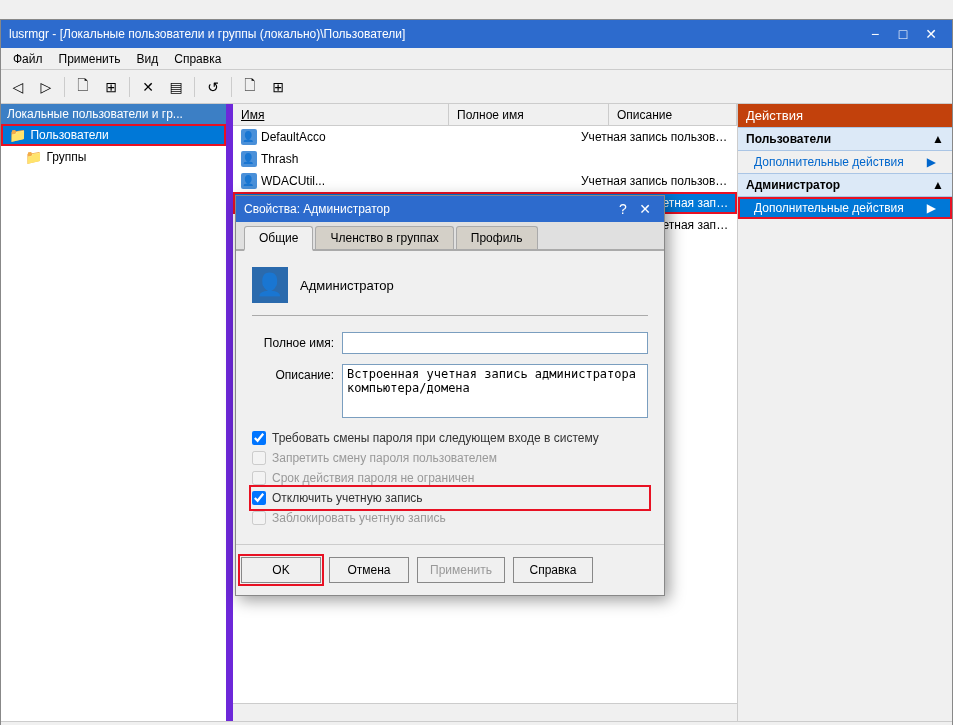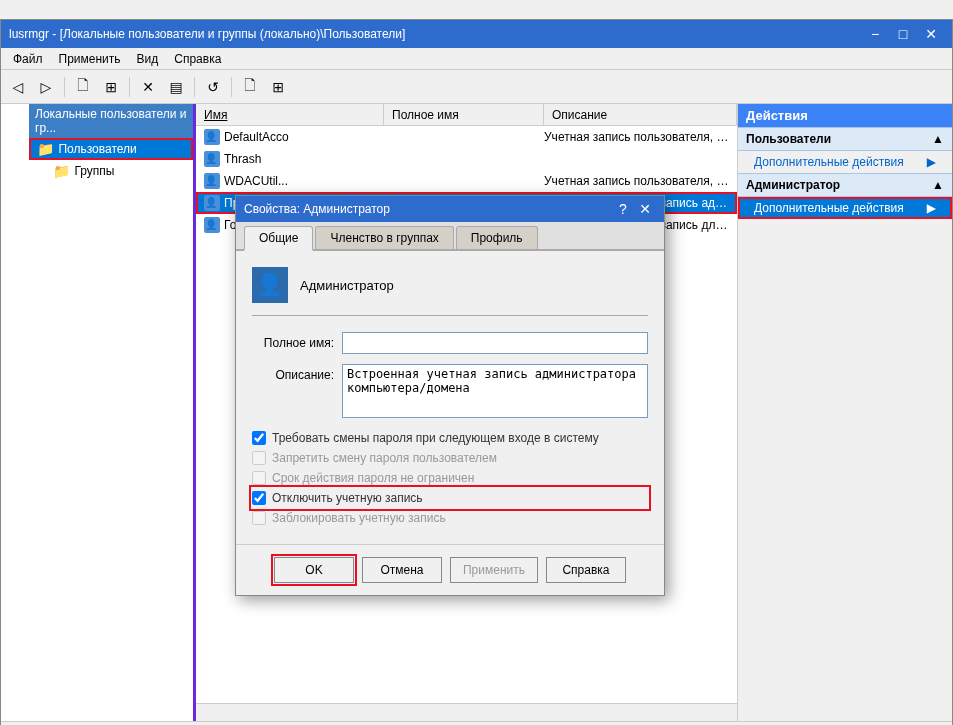--- a/index.html
+++ b/index.html
@@ -98,25 +98,24 @@
 
     
     .content-area {
       flex: 1;
       display: flex;
       overflow: hidden;
     }
 
     
     .left-panel {
-      width: 195px;
+      width: 232px;
       background: white;
-      border-right: 3px solid #6d28d9;
+      border-right: 7px solid #6d28d9;
       overflow: auto;
-      padding-left: 28px;
     }
     .tree-header {
       background: #3c7fc5;
       color: white;
       padding: 3px 6px;
       font-size: 12px;
       font-weight: normal;
     }
     .tree-item {
       padding: 3px 8px;
@@ -151,21 +150,21 @@
     }
     .list-col-header {
       padding: 2px 8px;
       border-right: 1px solid #ccc;
       font-size: 12px;
       cursor: pointer;
       user-select: none;
       display: flex;
       align-items: center;
     }
-    .list-col-header:first-child { width: 188px; text-decoration: underline; }
+    .list-col-header:first-child { width: 216px; text-decoration: underline; }
     .list-col-header:nth-child(2) { width: 160px; }
     .list-col-header:nth-child(3) { flex: 1; }
 
     .list-body { flex: 1; overflow: auto; }
     .list-row {
       display: flex;
       align-items: center;
       height: 22px;
       cursor: pointer;
       border-bottom: 1px solid transparent;
@@ -206,25 +205,25 @@
     }
 
     
     .right-panel {
       width: 215px;
       background: #f0f0f0;
       border-left: 1px solid #ccc;
       overflow: auto;
     }
     .actions-header {
-      background: #3b82f6;
+      background: #c2410c;
       color: white;
       padding: 4px 8px;
       font-size: 13px;
-      font-weight: bold;
+      font-weight: normal;
     }
     .action-section-title {
       padding: 4px 8px;
       font-size: 12px;
       font-weight: bold;
       background: #dce9f7;
       border-top: 1px solid #aac5e5;
       border-bottom: 1px solid #aac5e5;
       display: flex;
       align-items: center;
@@ -399,23 +398,23 @@
       height: 14px;
     }
     .checkbox-highlighted {
       outline: 2px solid #e81123;
       outline-offset: 1px;
     }
 
     
     .dialog-buttons {
       display: flex;
-      justify-content: center;
+      justify-content: flex-start;
       gap: 8px;
-      padding: 12px 16px;
+      padding: 12px 5px;
       border-top: 1px solid #ccc;
     }
     .dlg-btn {
       min-width: 80px;
       height: 26px;
       background: #f0f0f0;
       border: 1px solid #888;
       font-size: 12px;
       cursor: pointer;
       padding: 0 12px;

